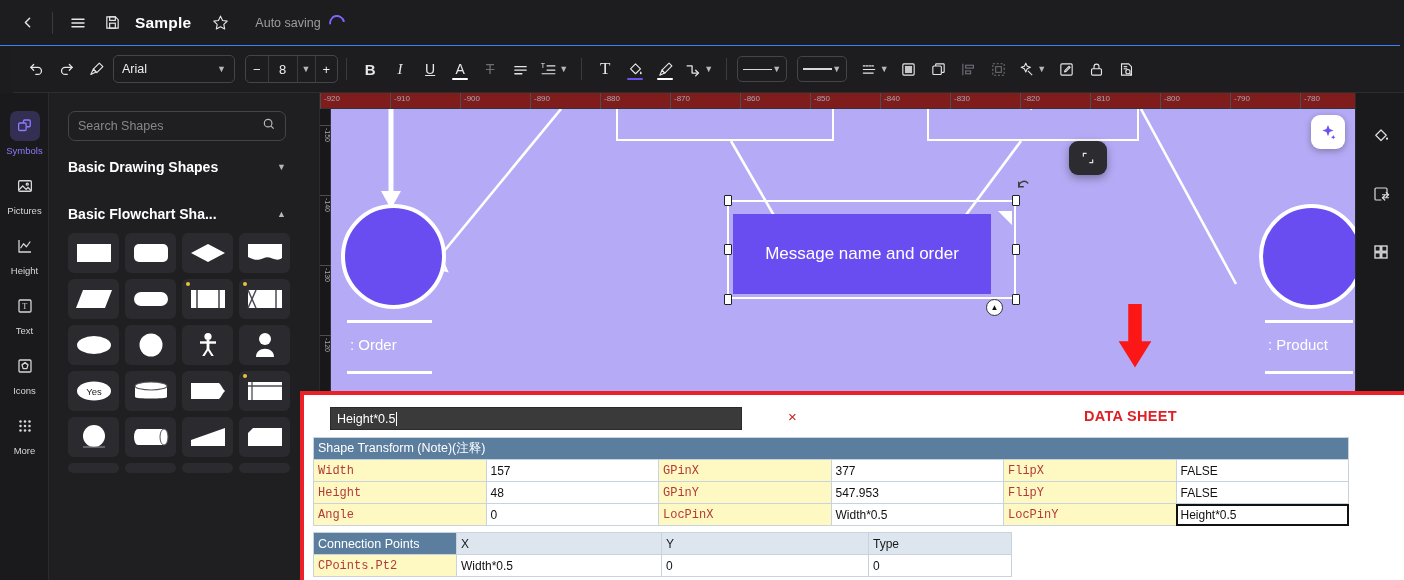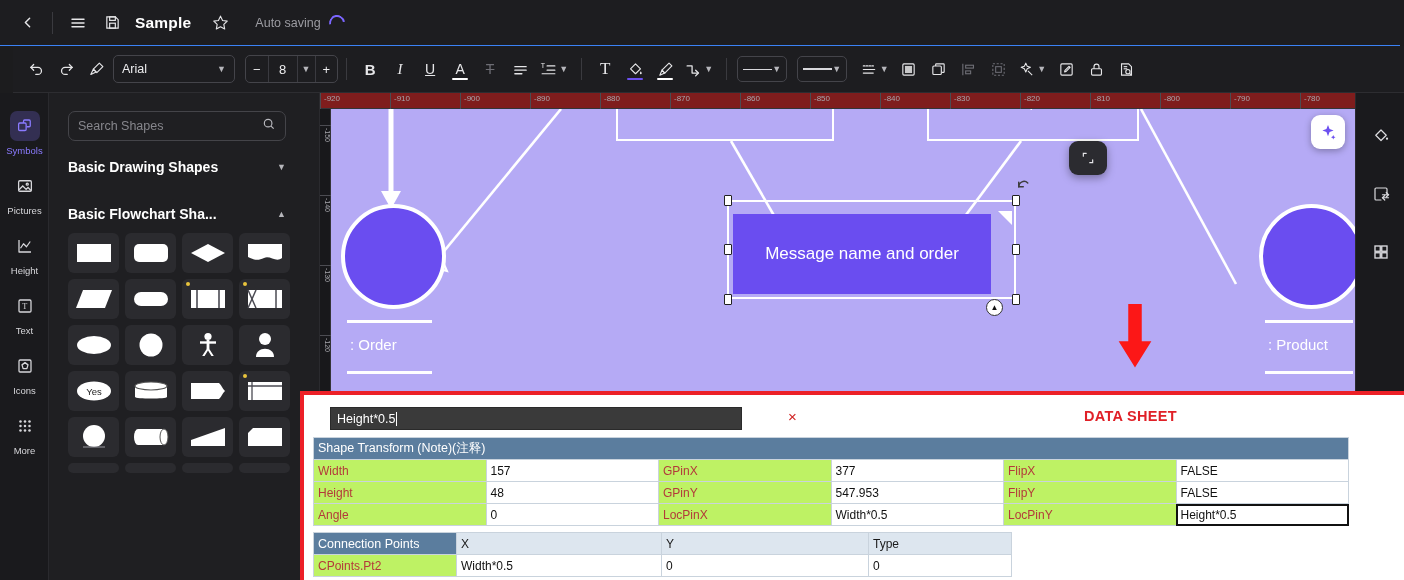--- a/index.html
+++ b/index.html
@@ -173,21 +173,21 @@
     display:flex;align-items:center;padding-left:6px;border:1px solid #2a2a2a;
   }
   .caret{display:inline-block;width:1px;height:14px;background:#fff;margin-left:1px;}
   .x-close{position:absolute;left:484px;top:13px;font-size:15px;color:#d02020;cursor:pointer;}
   .ds-title{position:absolute;left:780px;top:13px;font-size:14.5px;font-weight:bold;color:#e02027;letter-spacing:.3px;}
 
   table.grid{border-collapse:collapse;font-size:12px;color:#111;table-layout:fixed;}
   table.grid td,table.grid th{border:1px solid #c9d3dd;height:22px;padding:0 4px;font-weight:normal;text-align:left;}
   .bandhdr{background:#5b7d9e;color:#fff;font-weight:bold;font-size:12.5px;border:1px solid #4e6e8c;}
   .colhdr{background:#dde6ef;color:#1a1a1a;text-align:center;font-weight:normal;}
-  .rowlbl{color:#b33a3a;text-align:right;background:#bef264;}
+  .rowlbl{color:#b33a3a;text-align:right;background:#fef9c3;font-family:Liberation Mono, monospace;}
   .cellsel{outline:2.5px solid #111;outline-offset:-2px;}
   .sheet-body{position:absolute;left:9px;top:42px;width:1040px;}
 </style>
 </head>
 <body>
 
 <div id="app">
 
   <div class="topbar">
     <div class="tb-left">

